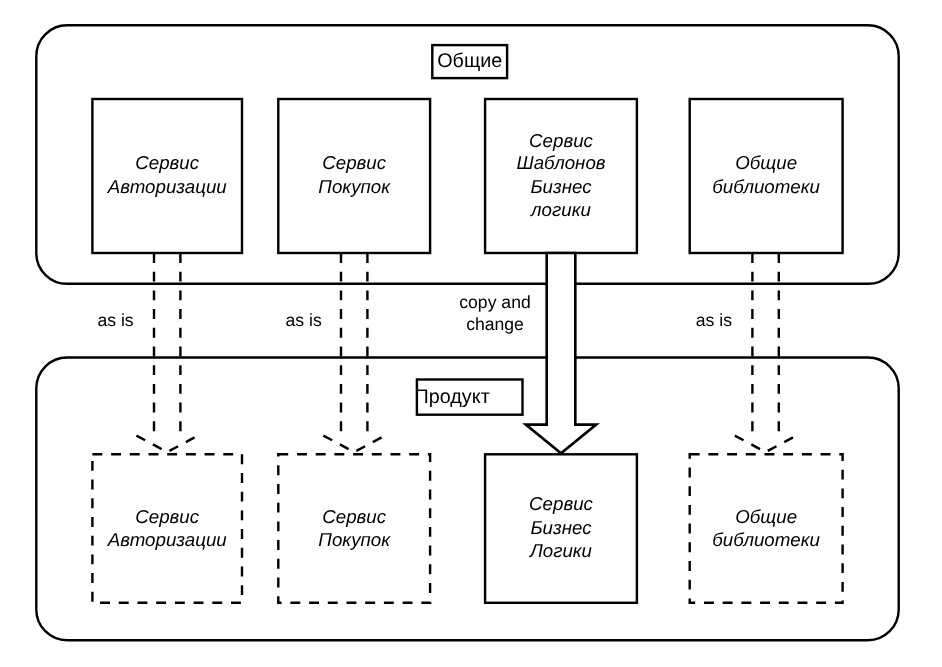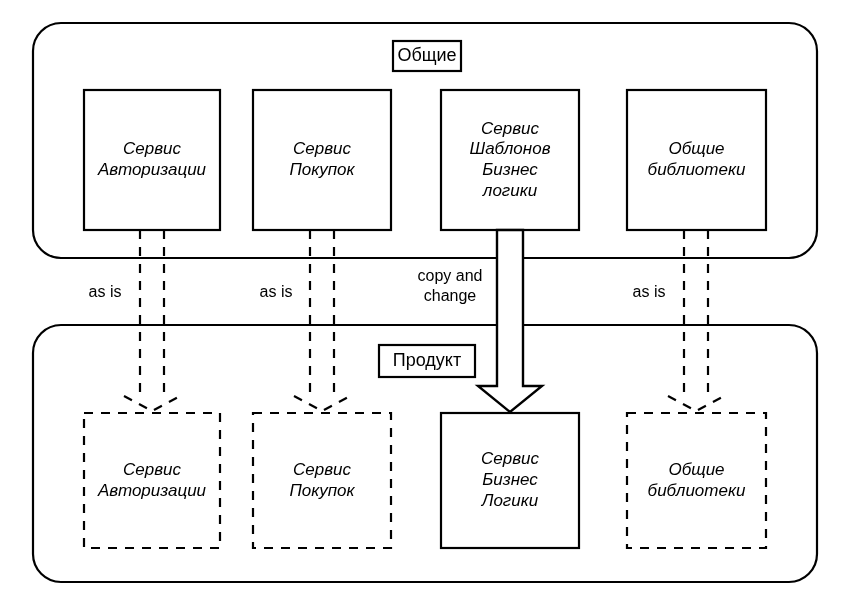--- a/index.html
+++ b/index.html
@@ -98,21 +98,21 @@
     <rect x="84" y="413" width="136" height="135" fill="none" stroke="#000000" stroke-width="2.2" stroke-dasharray="9 8"></rect>
     <rect x="253" y="413" width="138" height="135" fill="none" stroke="#000000" stroke-width="2.2" stroke-dasharray="9 8"></rect>
     <rect x="441" y="413" width="138" height="135" fill="#ffffff" stroke="#000000" stroke-width="2.2"></rect>
     <rect x="627" y="413" width="139" height="135" fill="none" stroke="#000000" stroke-width="2.2" stroke-dasharray="9 8"></rect>
   </svg>
 
   <div class="group-label centerbox" style="left:393px; top:41px; width:68px; height:30px;">
     <span>Общие</span>
   </div>
 
-  <div class="group-label centerbox" style="left:379px; top:345px; width:96px; height:32px;">
+  <div class="group-label centerbox" style="left:363px; top:345px; width:96px; height:32px;">
     <span>Продукт</span>
   </div>
 
   <div class="box-label centerbox" style="left:84px; top:90px; width:136px; height:140px;">
     <span>Сервис
 Авторизации</span>
   </div>
 
   <div class="box-label centerbox" style="left:253px; top:90px; width:138px; height:140px;">
     <span>Сервис

